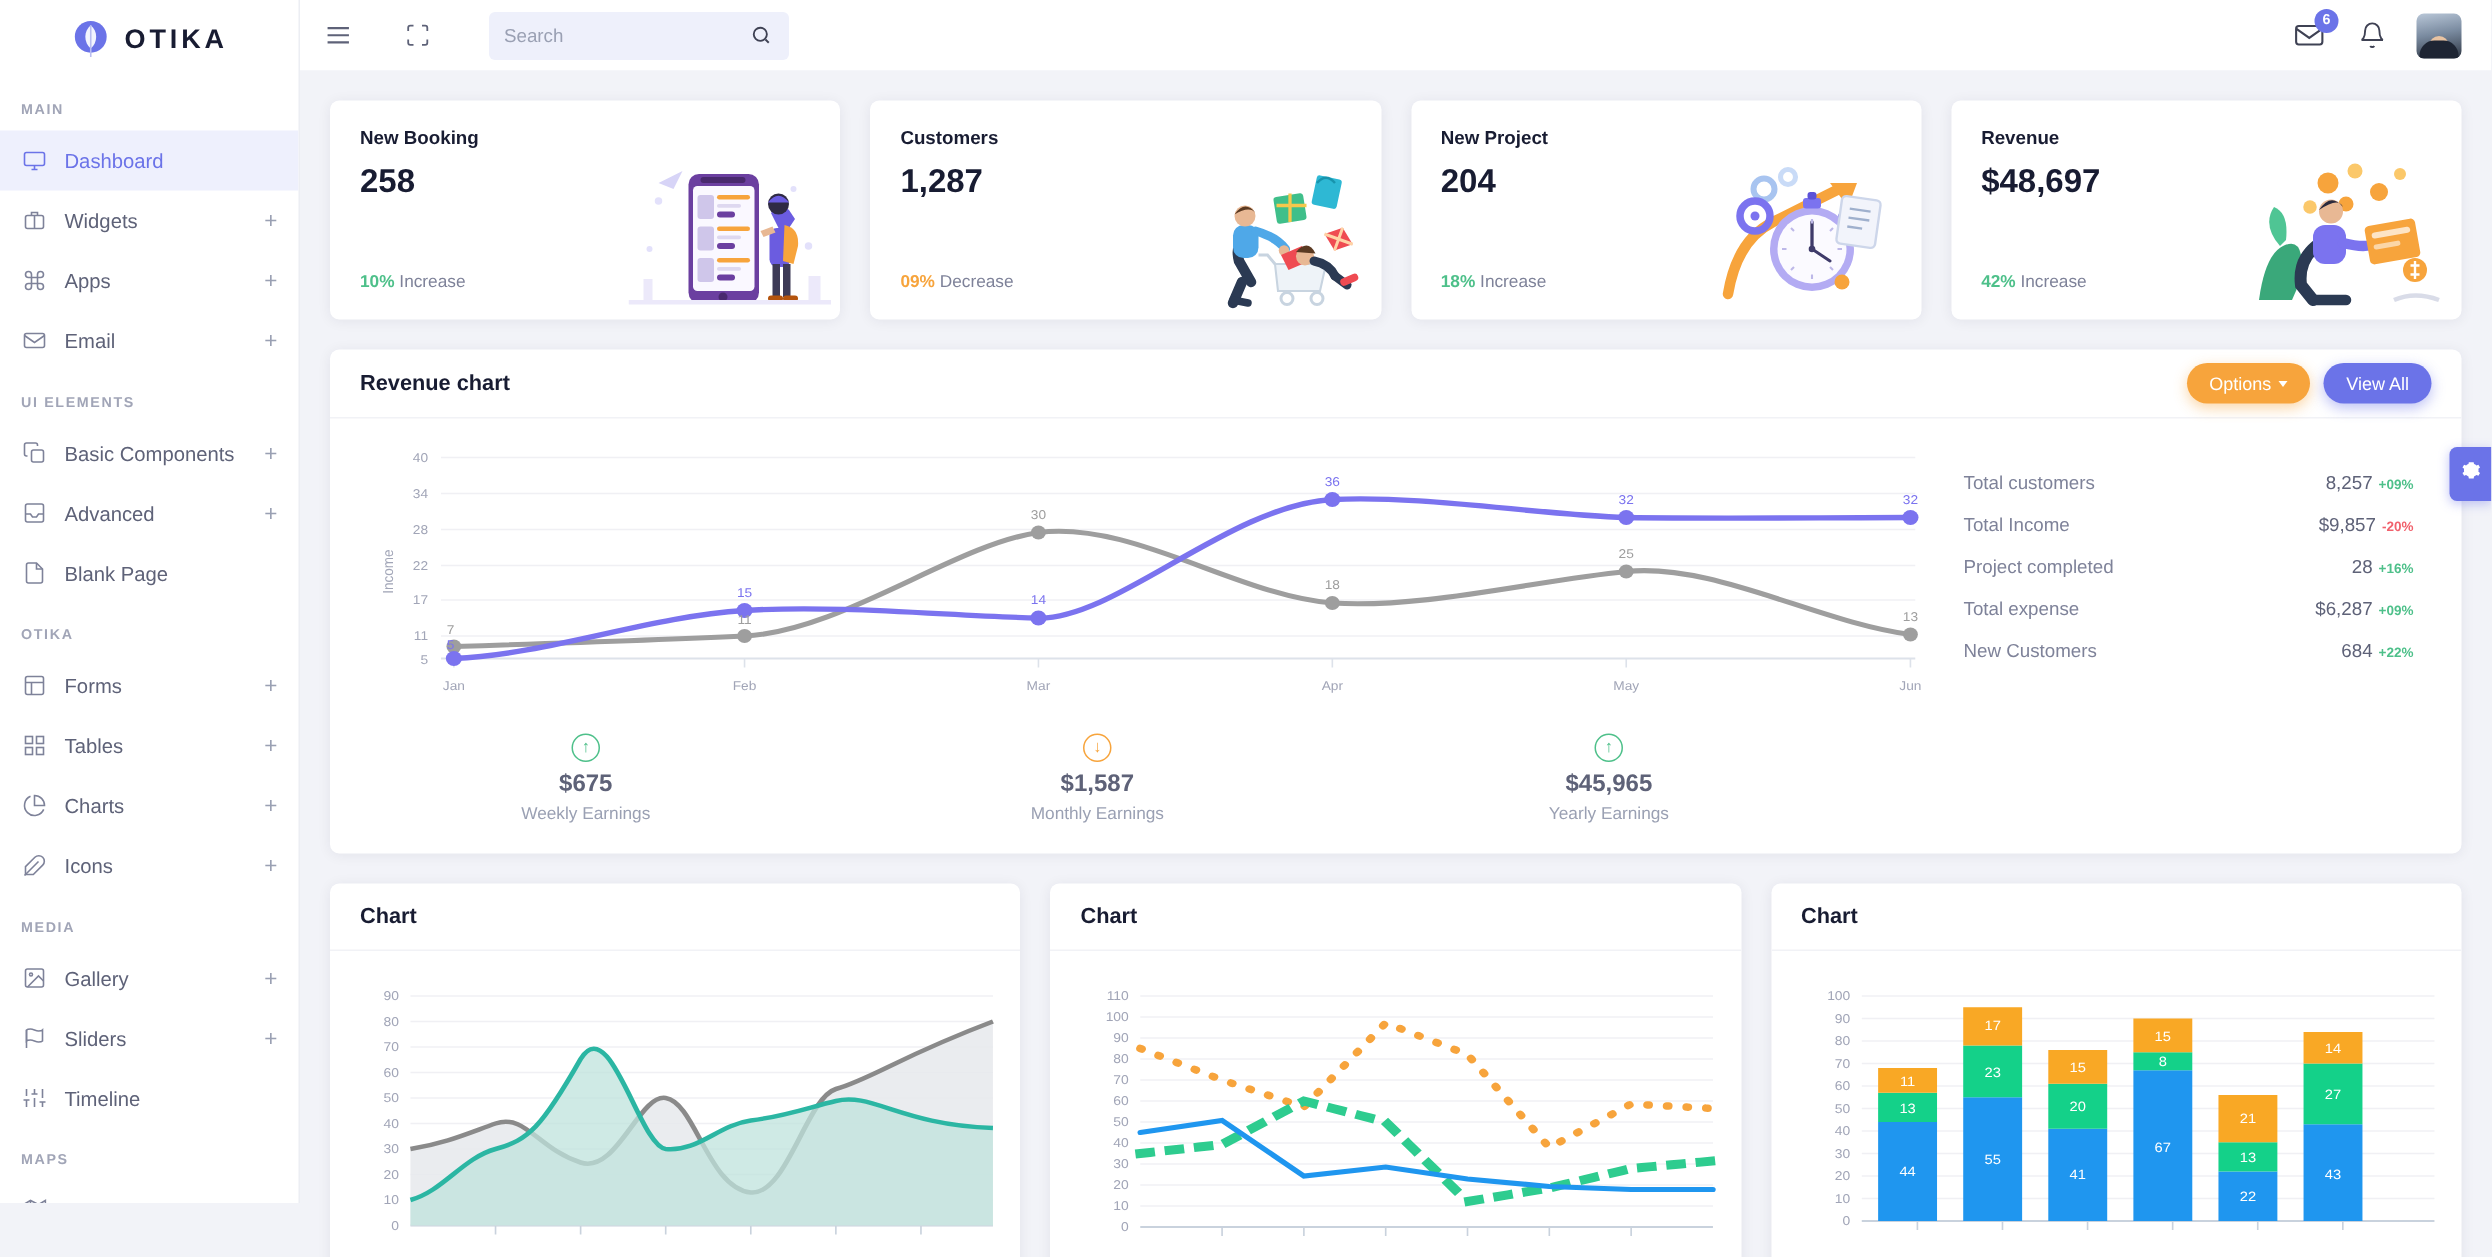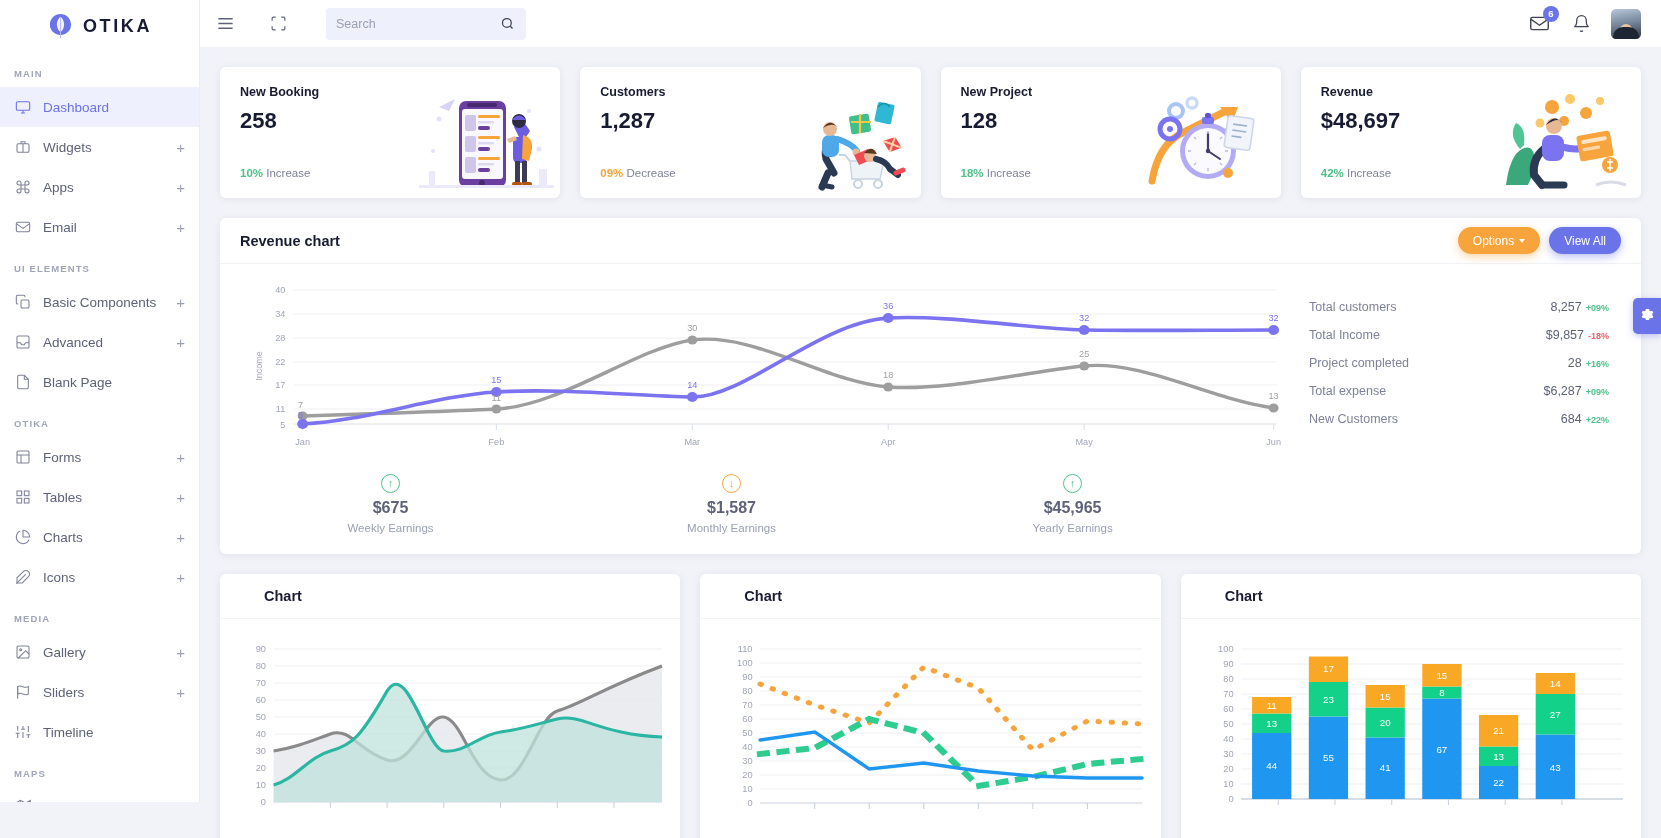--- a/index.html
+++ b/index.html
@@ -70,21 +70,21 @@
   .avatar::before {
     content: ""; position: absolute; left: 50%; bottom: 0; transform: translateX(-50%);
     width: 26px; height: 12px; border-radius: 10px 10px 0 0; background: #1e2533; z-index: 2;
   }
 
   .content { flex: 1; overflow: hidden; padding: 20px 20px 0 20px; background: #f2f3f8; }
 
   
   .stat-row { display: flex; gap: 20px; }
   .stat-card {
-    flex: 1; height: 131px; background: #fff; border-radius: 6px; padding: 18px 20px;
+    flex: 1; height: 146px; background: #fff; border-radius: 6px; padding: 18px 20px;
     box-shadow: 0 1px 9px rgba(23,28,51,.07); position: relative; overflow: hidden;
   }
   .stat-title { font-size: 12.5px; font-weight: 700; color: #181c32; }
   .stat-value { font-size: 22px; font-weight: 700; color: #181c32; margin-top: 9px; }
   .stat-sub { font-size: 11.5px; color: #7e8299; position: absolute; bottom: 19px; left: 20px; }
   .stat-pct { font-weight: 600; }
   .stat-art { position: absolute; right: 6px; bottom: 4px; width: 135px; height: 105px; }
 
   
   .rev-card {
@@ -126,21 +126,21 @@
   .earn-val { font-size: 16px; font-weight: 700; color: #5e6278; margin-top: 6px; }
   .earn-lbl { font-size: 11.5px; color: #9aa0b3; margin-top: 5px; }
 
   
   .bottom-row { display: flex; gap: 20px; margin-top: 20px; }
   .chart-card {
     flex: 1; background: #fff; border-radius: 6px; box-shadow: 0 1px 9px rgba(23,28,51,.07);
     height: 300px; overflow: hidden;
   }
   .chart-card-head { height: 45px; display: flex; align-items: center; padding: 0 20px; border-bottom: 1px solid #f1f2f6; }
-  .chart-card-title { font-size: 14.5px; font-weight: 700; color: #181c32; margin-left: 24px; }
+  .chart-card-title { font-size: 14.5px; font-weight: 700; color: #181c32; }
   .chart-card-body { padding: 12px 14px 0 10px; height: 255px; }
 
   .axis-txt { font-size: 8.5px; fill: #a1a5b7; font-family: "Liberation Sans", sans-serif; }
   .axis-ttl { font-size: 9px; fill: #a1a5b7; font-family: "Liberation Sans", sans-serif; }
   .dlabel { font-size: 8.5px; font-family: "Liberation Sans", sans-serif; }
   .barlabel { font-size: 9px; fill: #fff; font-family: "Liberation Sans", sans-serif; text-anchor: middle; }
 
   
   .settings-tab {
     position: absolute; right: 0; top: 298px; width: 28px; height: 36px;
@@ -452,21 +452,21 @@
               <path d="M84 64 q8-9 13 1 z" fill="#5b3a22"></path>
               <path d="M96 70 q10 2 14 10" stroke="#2b3a53" stroke-width="6" fill="none" stroke-linecap="round"></path>
               <path d="M110 80 l8 6" stroke="#2b3a53" stroke-width="6" fill="none" stroke-linecap="round"></path>
               <path d="M116 84 l7 -3" stroke="#ef4b52" stroke-width="5" stroke-linecap="round"></path>
             </svg>
           </span>
         </div>
 
         <div class="stat-card">
           <div class="stat-title">New Project</div>
-          <div class="stat-value">128</div>
+          <div class="stat-value">204</div>
           <div class="stat-sub">
             <span class="stat-pct" style="color:#4ec08a">18%</span>
             <span>Increase</span>
           </div>
           <span class="stat-art">
             <svg viewBox="0 0 135 105" width="135" height="105">
               <path d="M12 92 q6-36 30-48 q22-11 44-22" stroke="#f7a43c" stroke-width="7" fill="none" stroke-linecap="round"></path>
               <path d="M80 18 l18 0 -6 16z" fill="#f7a43c"></path>
               <circle cx="36" cy="22" r="7" fill="none" stroke="#a8c4f0" stroke-width="4"></circle>
               <circle cx="52" cy="14" r="5" fill="none" stroke="#c9dbf7" stroke-width="3.4"></circle>
@@ -624,21 +624,21 @@
 
           <div class="rev-stats">
             <div class="rev-stat-row">
               <span class="rev-stat-label">Total customers</span>
               <span class="rev-stat-val">8,257</span>
               <span class="rev-stat-delta up">+09%</span>
             </div>
             <div class="rev-stat-row">
               <span class="rev-stat-label">Total Income</span>
               <span class="rev-stat-val">$9,857</span>
-              <span class="rev-stat-delta down">-18%</span>
+              <span class="rev-stat-delta down">-20%</span>
             </div>
             <div class="rev-stat-row">
               <span class="rev-stat-label">Project completed</span>
               <span class="rev-stat-val">28</span>
               <span class="rev-stat-delta up">+16%</span>
             </div>
             <div class="rev-stat-row">
               <span class="rev-stat-label">Total expense</span>
               <span class="rev-stat-val">$6,287</span>
               <span class="rev-stat-delta up">+09%</span>

